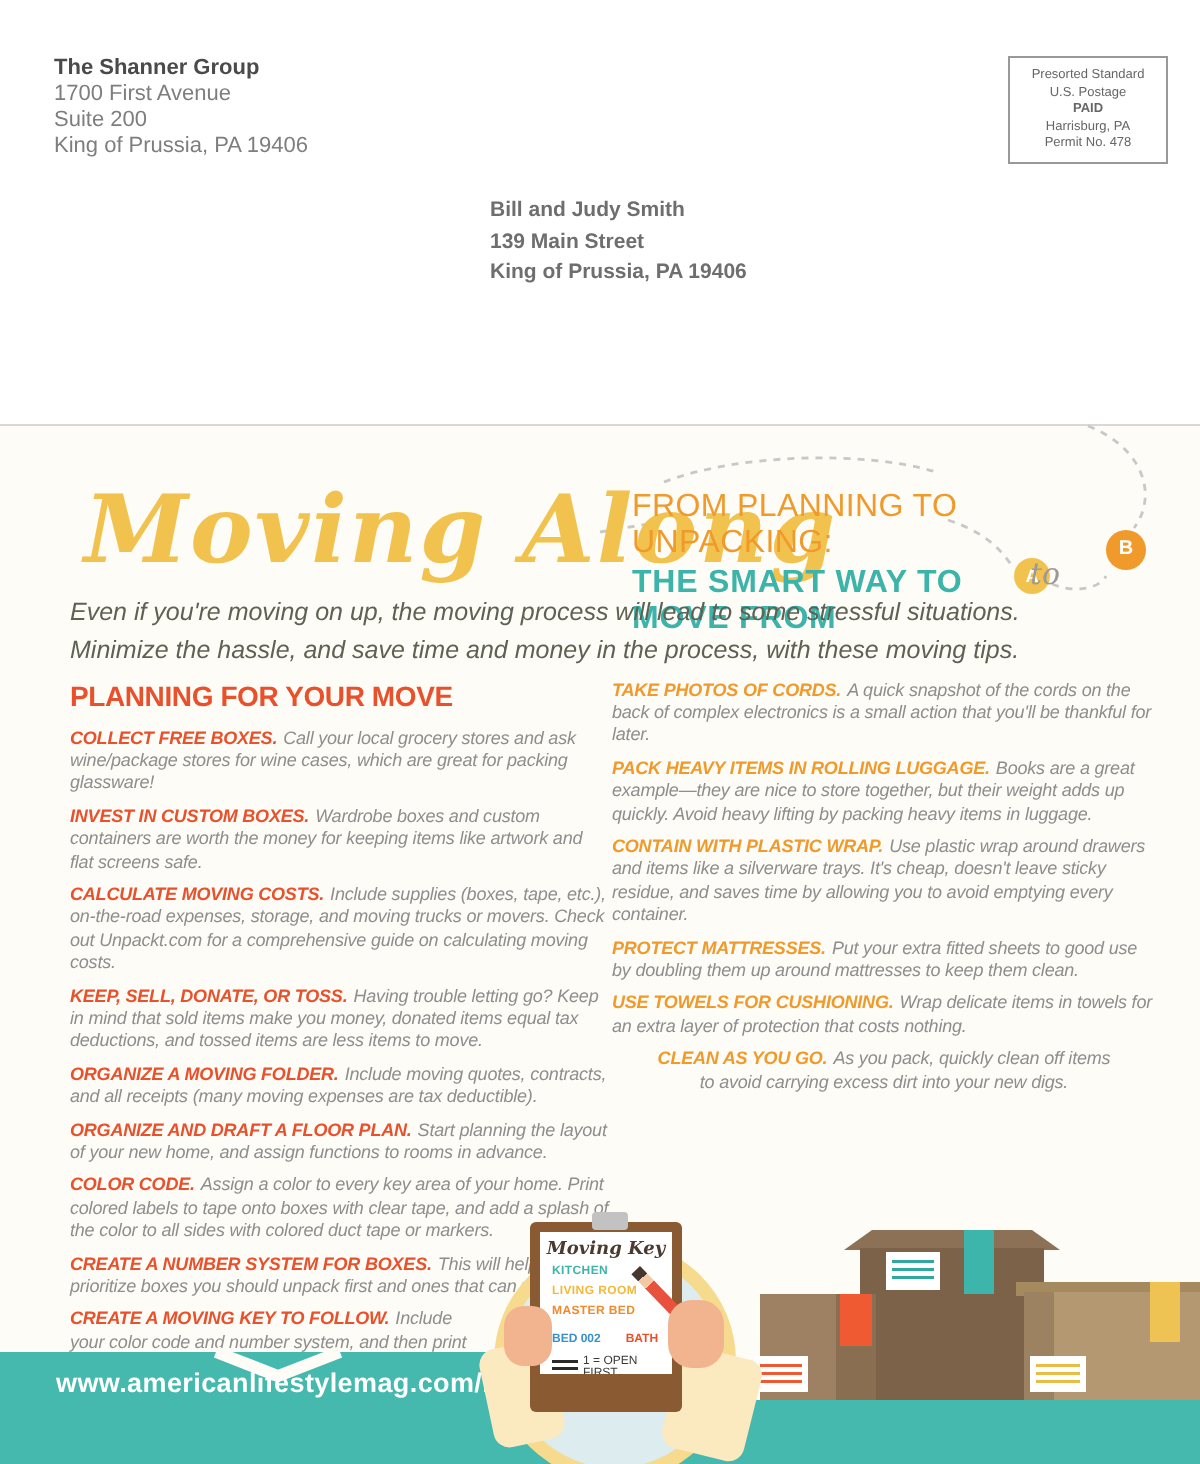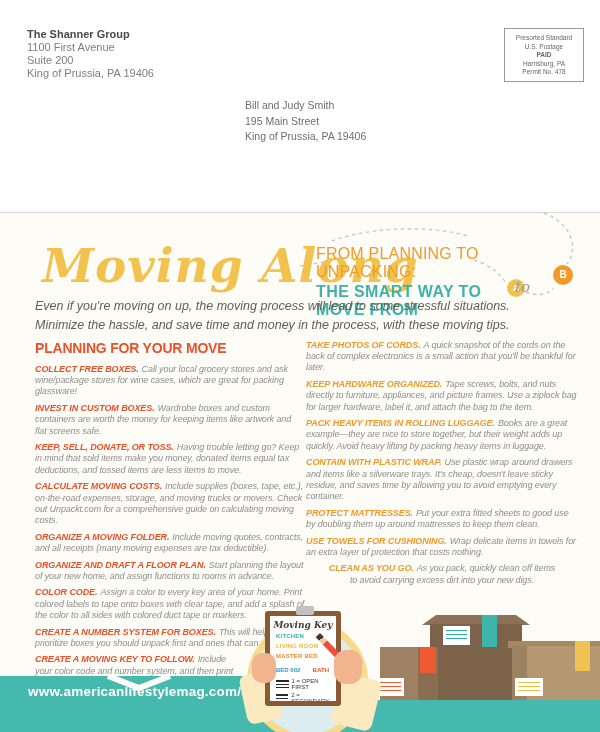--- a/index.html
+++ b/index.html
@@ -9,21 +9,21 @@
   }
   .lower-bg{position:absolute;left:0;top:212px;width:600px;height:520px;background:#fdfcf6;z-index:0;}
   .divider{position:absolute;left:0;top:212px;width:600px;height:1px;background:#d8d8d6;z-index:1;}
 
   
   .sender{position:absolute;left:27px;top:28px;font-size:11px;line-height:13px;color:#7e7e7e;z-index:2;}
   .sender .name{font-weight:bold;color:#4a4a4a;}
   .postage{position:absolute;left:504px;top:28px;width:74px;border:1px solid #999;padding:5px 2px 4px 2px;
     text-align:center;font-size:6.5px;line-height:8.5px;color:#666;z-index:2;}
   .postage .paid{font-weight:bold;}
-  .recipient{position:absolute;left:245px;top:98px;font-size:10.5px;line-height:15.5px;color:#6e6e6e;z-index:2;}
+  .recipient{position:absolute;left:245px;top:98px;font-size:10.5px;line-height:15.5px;color:#6e6e6e;z-index:2;font-weight:bold;}
 
   
   .deco-svg{position:absolute;left:0;top:0;width:600px;height:320px;z-index:2;pointer-events:none;}
   .script-title{position:absolute;left:30px;top:226px;margin:12px;font-family:"DejaVu Serif",serif;
     font-style:italic;font-weight:bold;font-size:47px;letter-spacing:1px;color:var(--yellow);z-index:3;}
   .subtitle{position:absolute;left:316px;top:245px;width:190px;z-index:3;}
   .subtitle .sub1{font-size:16px;font-weight:normal;color:var(--orange);letter-spacing:.2px;}
   .subtitle .sub2{font-size:16px;font-weight:bold;color:var(--teal);letter-spacing:.4px;margin-top:2px;}
   .badge{position:absolute;border-radius:50%;color:#fff;font-weight:bold;text-align:center;z-index:3;}
   .badge-a{left:507px;top:279px;width:18px;height:18px;line-height:18px;font-size:9px;background:var(--yellow);}
@@ -52,21 +52,21 @@
   .band{position:absolute;left:0;top:700px;width:600px;height:32px;background:var(--band);z-index:5;}
   .url-bar{position:absolute;left:0;top:676px;width:297px;height:56px;background:var(--band);z-index:5;}
   .url-bar .chevron{position:absolute;left:104px;top:-3px;}
   .url-text{position:absolute;left:28px;top:8px;font-size:13.5px;font-weight:bold;color:#fff;letter-spacing:.2px;}
 
   
   .ring{position:absolute;left:247px;top:620px;width:121px;height:121px;border-radius:50%;background:#f6db8e;z-index:6;}
   .ring-inner{position:absolute;left:7px;top:7px;width:107px;height:107px;border-radius:50%;background:#dcecef;}
   .clipboard{position:absolute;left:265px;top:611px;width:76px;height:95px;background:#8a5a33;border-radius:3px;z-index:7;}
   .clip{position:absolute;left:296px;top:606px;width:18px;height:9px;background:#c2c2c2;border-radius:2px;z-index:8;}
-  .paper{position:absolute;left:5px;top:5px;width:66px;height:85px;background:#fff;overflow:hidden;}
+  .paper{position:absolute;left:5px;top:5px;width:66px;height:71px;background:#fff;overflow:hidden;}
   .mk-title{margin-top:4px;text-align:center;font-family:"DejaVu Serif",serif;font-style:italic;font-weight:bold;
     font-size:9px;color:#4a3a30;}
   .room{margin:3px 0 0 6px;font-size:6px;font-weight:bold;letter-spacing:.2px;line-height:7px;}
   .room-kitchen{color:var(--teal);}
   .room-living{color:var(--living);}
   .room-master{color:var(--master);}
   .room-row{margin:3px 0 0 6px;line-height:7px;}
   .room-bed{display:inline-block;font-size:6px;font-weight:bold;color:var(--blue);}
   .room-bath{display:inline-block;font-size:6px;font-weight:bold;color:var(--redorange);margin-left:8px;}
   .legend{margin:4px 0 0 6px;}
@@ -109,36 +109,36 @@
 </style>
 </head>
 <body>
 
 <div class="page">
   <div class="lower-bg"></div>
   <div class="divider"></div>
 
   <div class="sender">
     <div class="name">The Shanner Group</div>
-    <div>1100 First Avenue</div>
+    <div>1700 First Avenue</div>
     <div>Suite 200</div>
     <div>King of Prussia, PA 19406</div>
   </div>
 
   <div class="postage">
     <div>Presorted Standard</div>
     <div>U.S. Postage</div>
     <div class="paid">PAID</div>
     <div>Harrisburg, PA</div>
     <div>Permit No. 478</div>
   </div>
 
   <div class="recipient">
     <div>Bill and Judy Smith</div>
-    <div>195 Main Street</div>
+    <div>139 Main Street</div>
     <div>King of Prussia, PA 19406</div>
   </div>
 
   <svg class="deco-svg">
     <g fill="none" stroke="#c8c8c8" stroke-width="1.4" stroke-dasharray="3.5 3.5">
       <path d="M 544 213 C 572 224, 579 248, 567 264"></path>
       <path d="M 332 241 C 368 227, 432 225, 468 236"></path>
       <path d="M 300 266 L 330 261"></path>
       <path d="M 474 260 C 492 266, 500 274, 506 283"></path>
       <path d="M 526 292 C 538 297, 550 294, 553 288"></path>
@@ -156,33 +156,32 @@
 
   <p class="intro">
     <span>Even if you're moving on up, the moving process will lead to some stressful situations.</span><br>
     <span>Minimize the hassle, and save time and money in the process, with these moving tips.</span>
   </p>
 
   <div class="col col-left">
     <h2>PLANNING FOR YOUR MOVE</h2>
     <p class="item"><span class="lead">COLLECT FREE BOXES.</span><span>Call your local grocery stores and ask wine/package stores for wine cases, which are great for packing glassware!</span></p>
     <p class="item"><span class="lead">INVEST IN CUSTOM BOXES.</span><span>Wardrobe boxes and custom containers are worth the money for keeping items like artwork and flat screens safe.</span></p>
+    <p class="item"><span class="lead">CALCULATE MOVING COSTS.</span><span>Include supplies (boxes, tape, etc.), on-the-road expenses, storage, and moving trucks or movers. Check out Unpackt.com for a comprehensive guide on calculating moving costs.</span></p>
     <p class="item"><span class="lead">KEEP, SELL, DONATE, OR TOSS.</span><span>Having trouble letting go? Keep in mind that sold items make you money, donated items equal tax deductions, and tossed items are less items to move.</span></p>
-    <p class="item"><span class="lead">CALCULATE MOVING COSTS.</span><span>Include supplies (boxes, tape, etc.), on-the-road expenses, storage, and moving trucks or movers. Check out Unpackt.com for a comprehensive guide on calculating moving costs.</span></p>
     <p class="item"><span class="lead">ORGANIZE A MOVING FOLDER.</span><span>Include moving quotes, contracts, and all receipts (many moving expenses are tax deductible).</span></p>
     <p class="item"><span class="lead">ORGANIZE AND DRAFT A FLOOR PLAN.</span><span>Start planning the layout of your new home, and assign functions to rooms in advance.</span></p>
     <p class="item"><span class="lead">COLOR CODE.</span><span>Assign a color to every key area of your home. Print colored labels to tape onto boxes with clear tape, and add a splash of the color to all sides with colored duct tape or markers.</span></p>
     <p class="item"><span class="lead">CREATE A NUMBER SYSTEM FOR BOXES.</span><span>This will help you prioritize boxes you should unpack first and ones that can wait.</span></p>
     <p class="item item-narrow"><span class="lead">CREATE A MOVING KEY TO FOLLOW.</span><span>Include your color code and number system, and then print multiple copies to place in every room.</span></p>
     <div class="find-more">FIND MORE TIPS ON ALL THINGS HOME:</div>
   </div>
 
   <div class="col col-right">
     <p class="item"><span class="lead">TAKE PHOTOS OF CORDS.</span><span>A quick snapshot of the cords on the back of complex electronics is a small action that you'll be thankful for later.</span></p>
-    <p class="item"><span class="lead">KEEP HARDWARE ORGANIZED.</span><span>Tape screws, bolts, and nuts directly to furniture, appliances, and picture frames. Use a ziplock bag for larger hardware, label it, and attach the bag to the item.</span></p>
     <p class="item"><span class="lead">PACK HEAVY ITEMS IN ROLLING LUGGAGE.</span><span>Books are a great example—they are nice to store together, but their weight adds up quickly. Avoid heavy lifting by packing heavy items in luggage.</span></p>
     <p class="item"><span class="lead">CONTAIN WITH PLASTIC WRAP.</span><span>Use plastic wrap around drawers and items like a silverware trays. It's cheap, doesn't leave sticky residue, and saves time by allowing you to avoid emptying every container.</span></p>
     <p class="item"><span class="lead">PROTECT MATTRESSES.</span><span>Put your extra fitted sheets to good use by doubling them up around mattresses to keep them clean.</span></p>
     <p class="item"><span class="lead">USE TOWELS FOR CUSHIONING.</span><span>Wrap delicate items in towels for an extra layer of protection that costs nothing.</span></p>
     <p class="item item-center"><span class="lead">CLEAN AS YOU GO.</span><span>As you pack, quickly clean off items to avoid carrying excess dirt into your new digs.</span></p>
   </div>
 
   <div class="bx bx-back-flap"></div>
   <div class="bx bx-back"></div>
   <div class="bx bx-tape-teal"></div>

